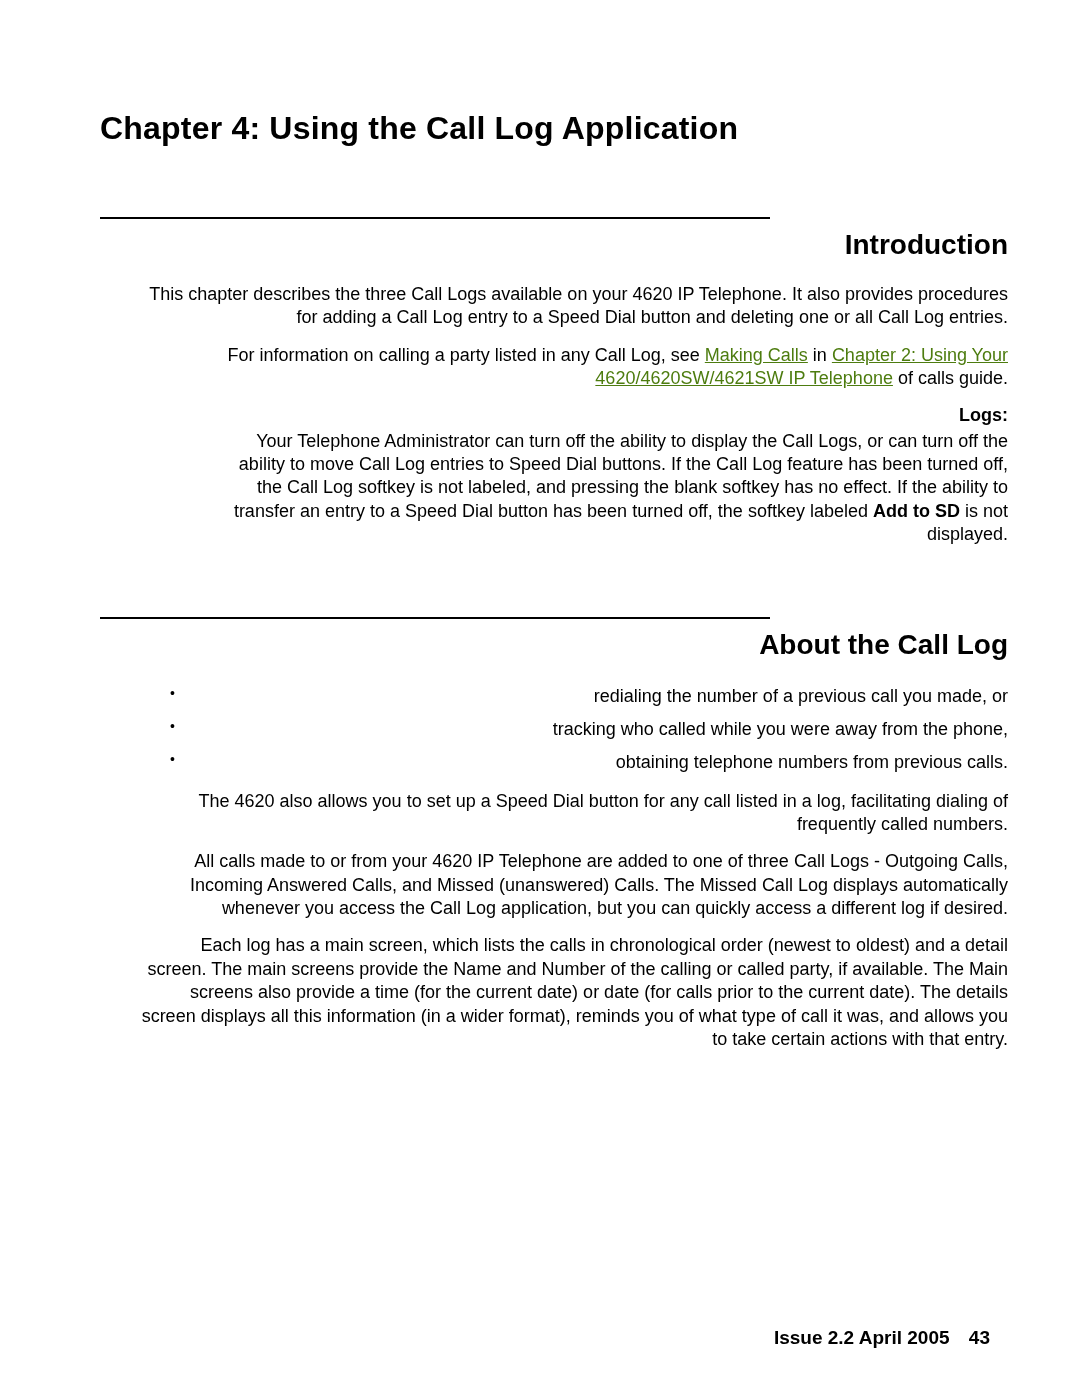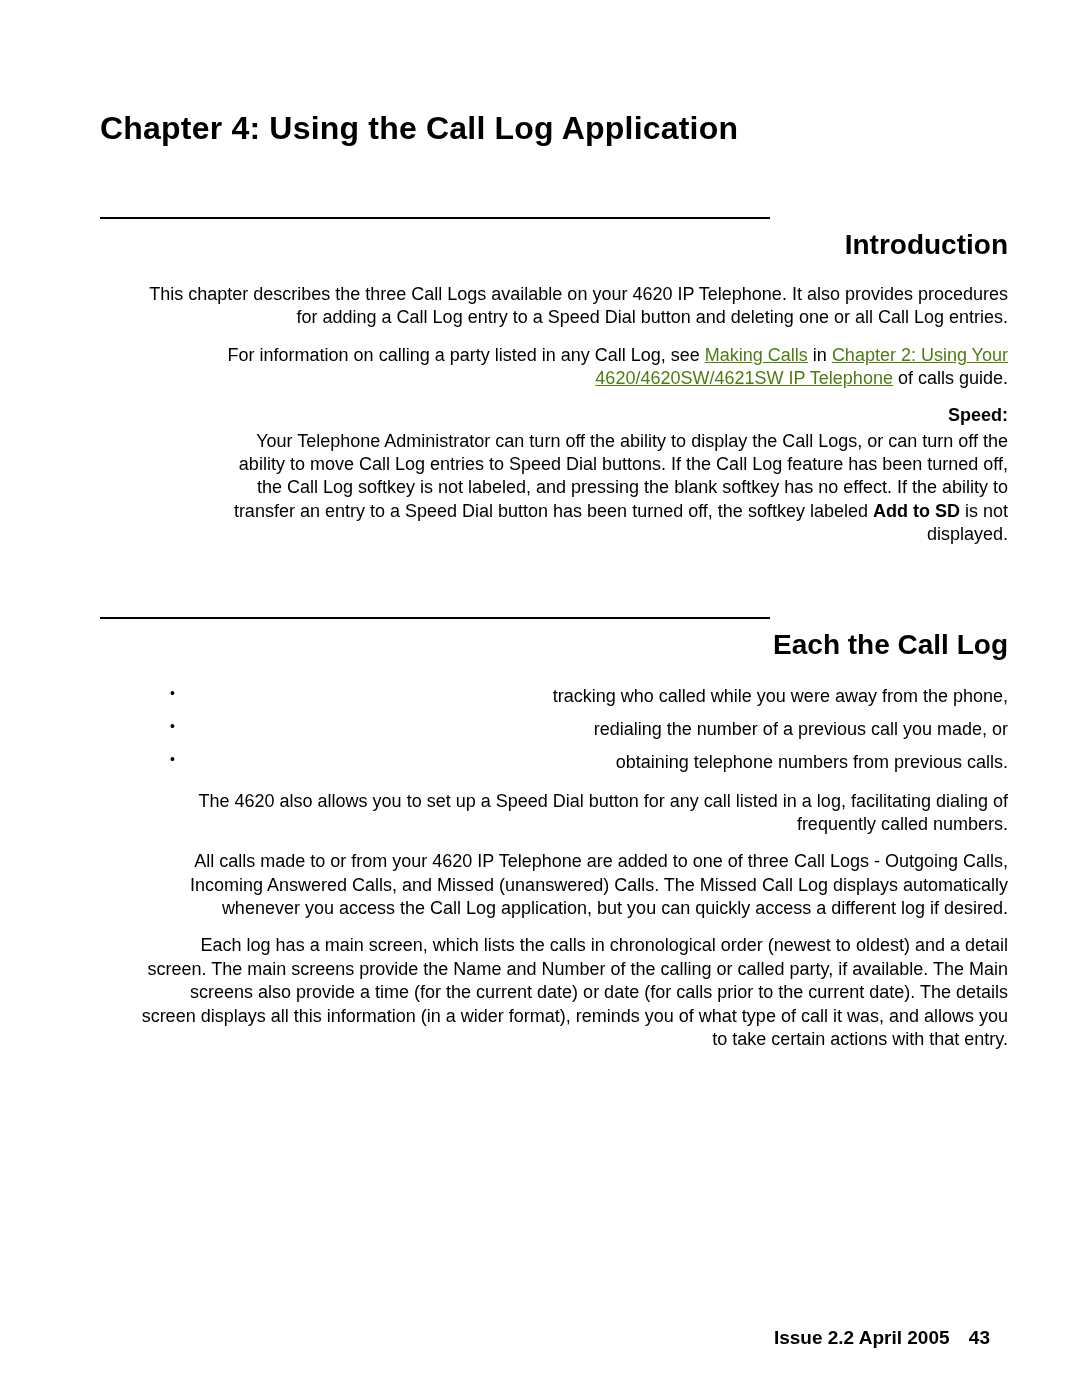--- a/index.html
+++ b/index.html
@@ -106,35 +106,35 @@
     <hr class="section-rule">
     <h2 class="section-heading">Introduction</h2>
 
     <p class="body-text">This chapter describes the three Call Logs available on your 4620 IP Telephone. It also provides procedures for adding a Call Log entry to a Speed Dial button and deleting one or all Call Log entries.</p>
 
     <p class="body-text">
       <span>For information on calling a party listed in any Call Log, see </span><a href="#">Making Calls</a><span> in </span><a href="#">Chapter 2: Using Your 4620/4620SW/4621SW IP Telephone</a><span> of calls guide.</span>
     </p>
 
     <div class="note-block">
-      <p class="note-label">Speed:</p>
+      <p class="note-label">Logs:</p>
       <p class="note-text">
         <span>Your Telephone Administrator can turn off the ability to display the Call Logs, or can turn off the ability to move Call Log entries to Speed Dial buttons. If the Call Log feature has been turned off, the Call Log softkey is not labeled, and pressing the blank softkey has no effect. If the ability to transfer an entry to a Speed Dial button has been turned off, the softkey labeled </span><span class="bold">Add to SD</span><span> is not displayed.</span>
       </p>
     </div>
   </div>
 
   <div class="section" style="margin-top:70px;">
     <hr class="section-rule">
-    <h2 class="section-heading">Each the Call Log</h2>
+    <h2 class="section-heading">About the Call Log</h2>
 
 
     <ul class="bullets">
+      <li>redialing the number of a previous call you made, or</li>
       <li>tracking who called while you were away from the phone,</li>
-      <li>redialing the number of a previous call you made, or</li>
       <li>obtaining telephone numbers from previous calls.</li>
     </ul>
 
     <p class="body-text">The 4620 also allows you to set up a Speed Dial button for any call listed in a log, facilitating dialing of frequently called numbers.</p>
     <p class="body-text">All calls made to or from your 4620 IP Telephone are added to one of three Call Logs - Outgoing Calls, Incoming Answered Calls, and Missed (unanswered) Calls. The Missed Call Log displays automatically whenever you access the Call Log application, but you can quickly access a different log if desired.</p>
     <p class="body-text">Each log has a main screen, which lists the calls in chronological order (newest to oldest) and a detail screen. The main screens provide the Name and Number of the calling or called party, if available. The Main screens also provide a time (for the current date) or date (for calls prior to the current date). The details screen displays all this information (in a wider format), reminds you of what type of call it was, and allows you to take certain actions with that entry.</p>
   </div>
 
   <div class="footer">
     <span>Issue 2.2   April 2005</span>

